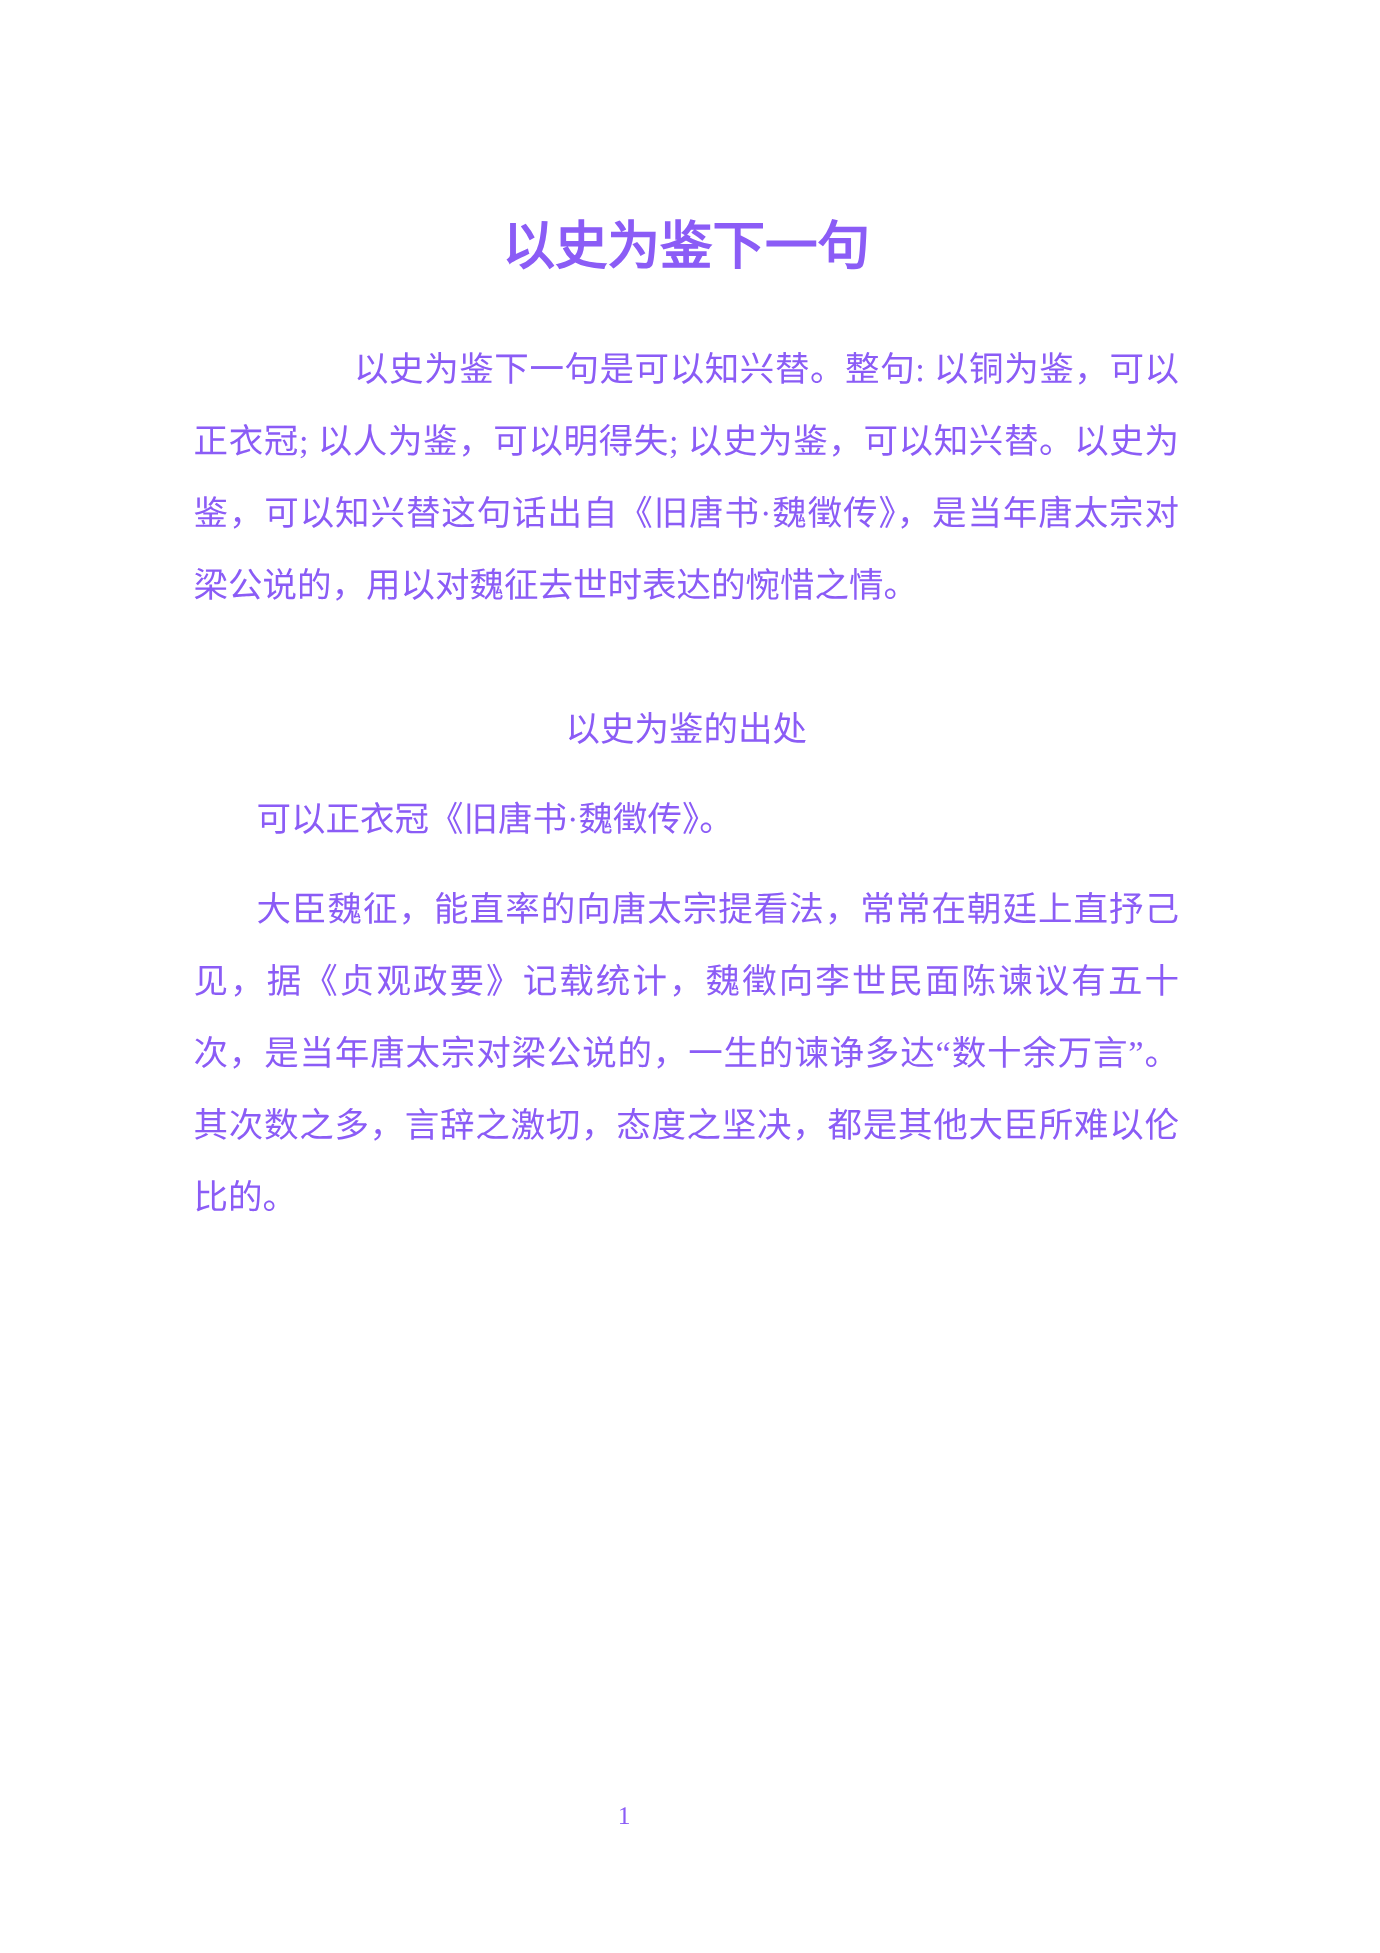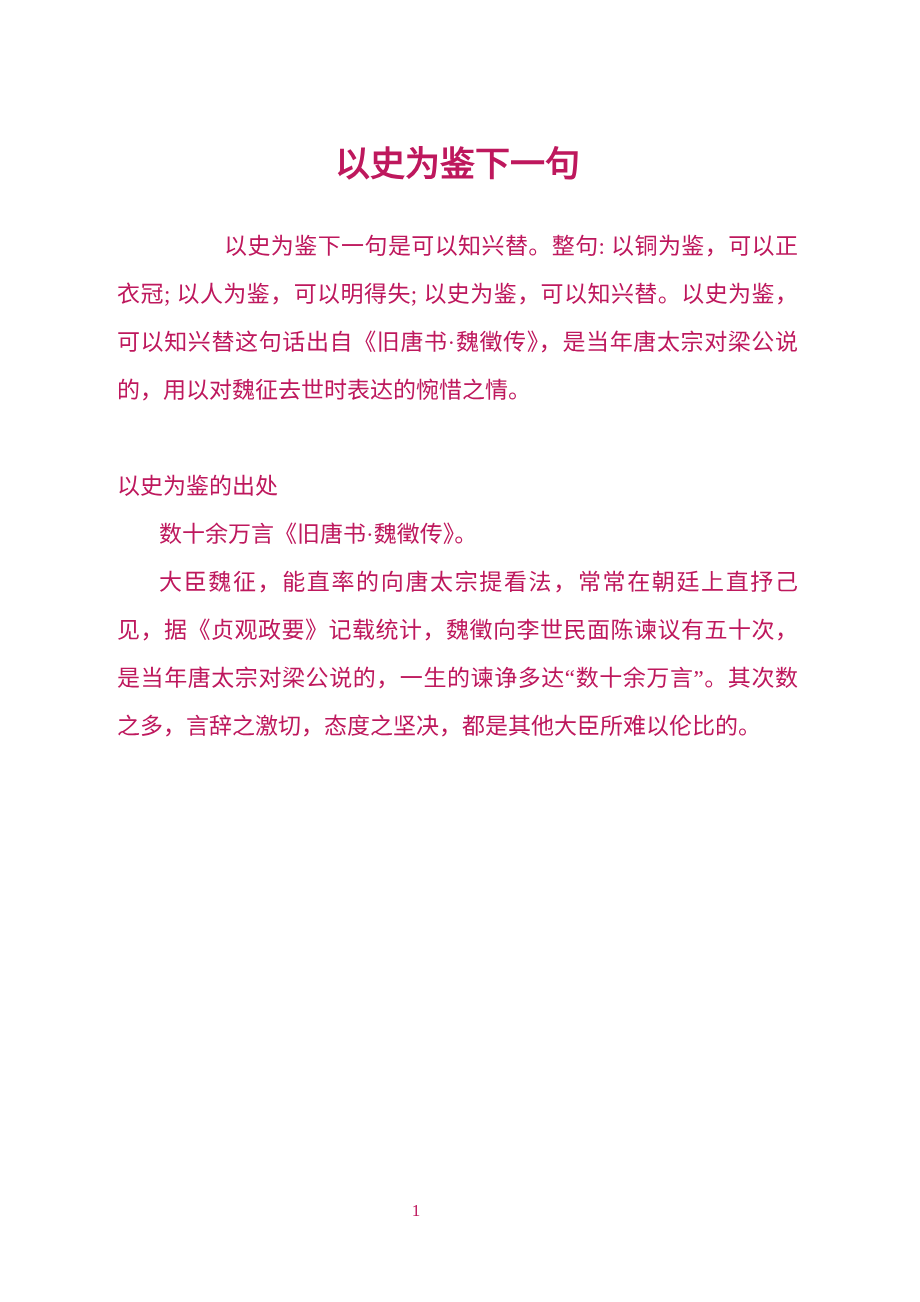--- a/index.html
+++ b/index.html
@@ -5,21 +5,21 @@
   html, body {
     margin: 0;
     padding: 0;
     background: #ffffff;
   }
   .page {
     position: relative;
     width: 832px;
     height: 1302px;
     background: #ffffff;
-    color: #be185d;
+    color: #8b5cf6;
     font-family: "Liberation Serif", "DejaVu Serif", serif;
     overflow: hidden;
   }
   .content {
     position: absolute;
     left: 117px;
     top: 141px;
     width: 681px;
   }
   .doc-title {
@@ -27,30 +27,31 @@
     font-weight: bold;
     text-align: center;
     line-height: 1.35;
     margin: 0 0 35px 0;
   }
   .para {
     font-size: 23px;
     line-height: 48px;
     text-align: justify;
     text-justify: inter-ideograph;
-    margin: 0;
+    margin: 12px;
     word-break: break-all;
   }
   .indent-large { text-indent: 107px; }
   .indent-std   { text-indent: 42px; }
   .section-heading {
     font-size: 23px;
     line-height: 48px;
     font-weight: normal;
     margin: 48px 0 0 0;
+    text-align: center;
   }
   .page-number {
     position: absolute;
     top: 1198px;
     left: 0;
     width: 100%;
     text-align: center;
     font-size: 17px;
     line-height: 26px;
   }
@@ -60,21 +61,21 @@
 
 <div class="page">
   <div class="content">
 
     <h1 class="doc-title">以史为鉴下一句</h1>
 
     <p class="para indent-large">以史为鉴下一句是可以知兴替。整句: 以铜为鉴，可以正衣冠; 以人为鉴，可以明得失; 以史为鉴，可以知兴替。以史为鉴，可以知兴替这句话出自《旧唐书·魏徵传》，是当年唐太宗对梁公说的，用以对魏征去世时表达的惋惜之情。</p>
 
     <h2 class="section-heading">以史为鉴的出处</h2>
 
-    <p class="para indent-std">数十余万言《旧唐书·魏徵传》。</p>
+    <p class="para indent-std">可以正衣冠《旧唐书·魏徵传》。</p>
 
 
 
 
 
     <p class="para indent-std">大臣魏征，能直率的向唐太宗提看法，常常在朝廷上直抒己见，据《贞观政要》记载统计，魏徵向李世民面陈谏议有五十次，是当年唐太宗对梁公说的，一生的谏诤多达“数十余万言”。其次数之多，言辞之激切，态度之坚决，都是其他大臣所难以伦比的。</p>
 
   </div>
 
   <div class="page-number">1</div>

